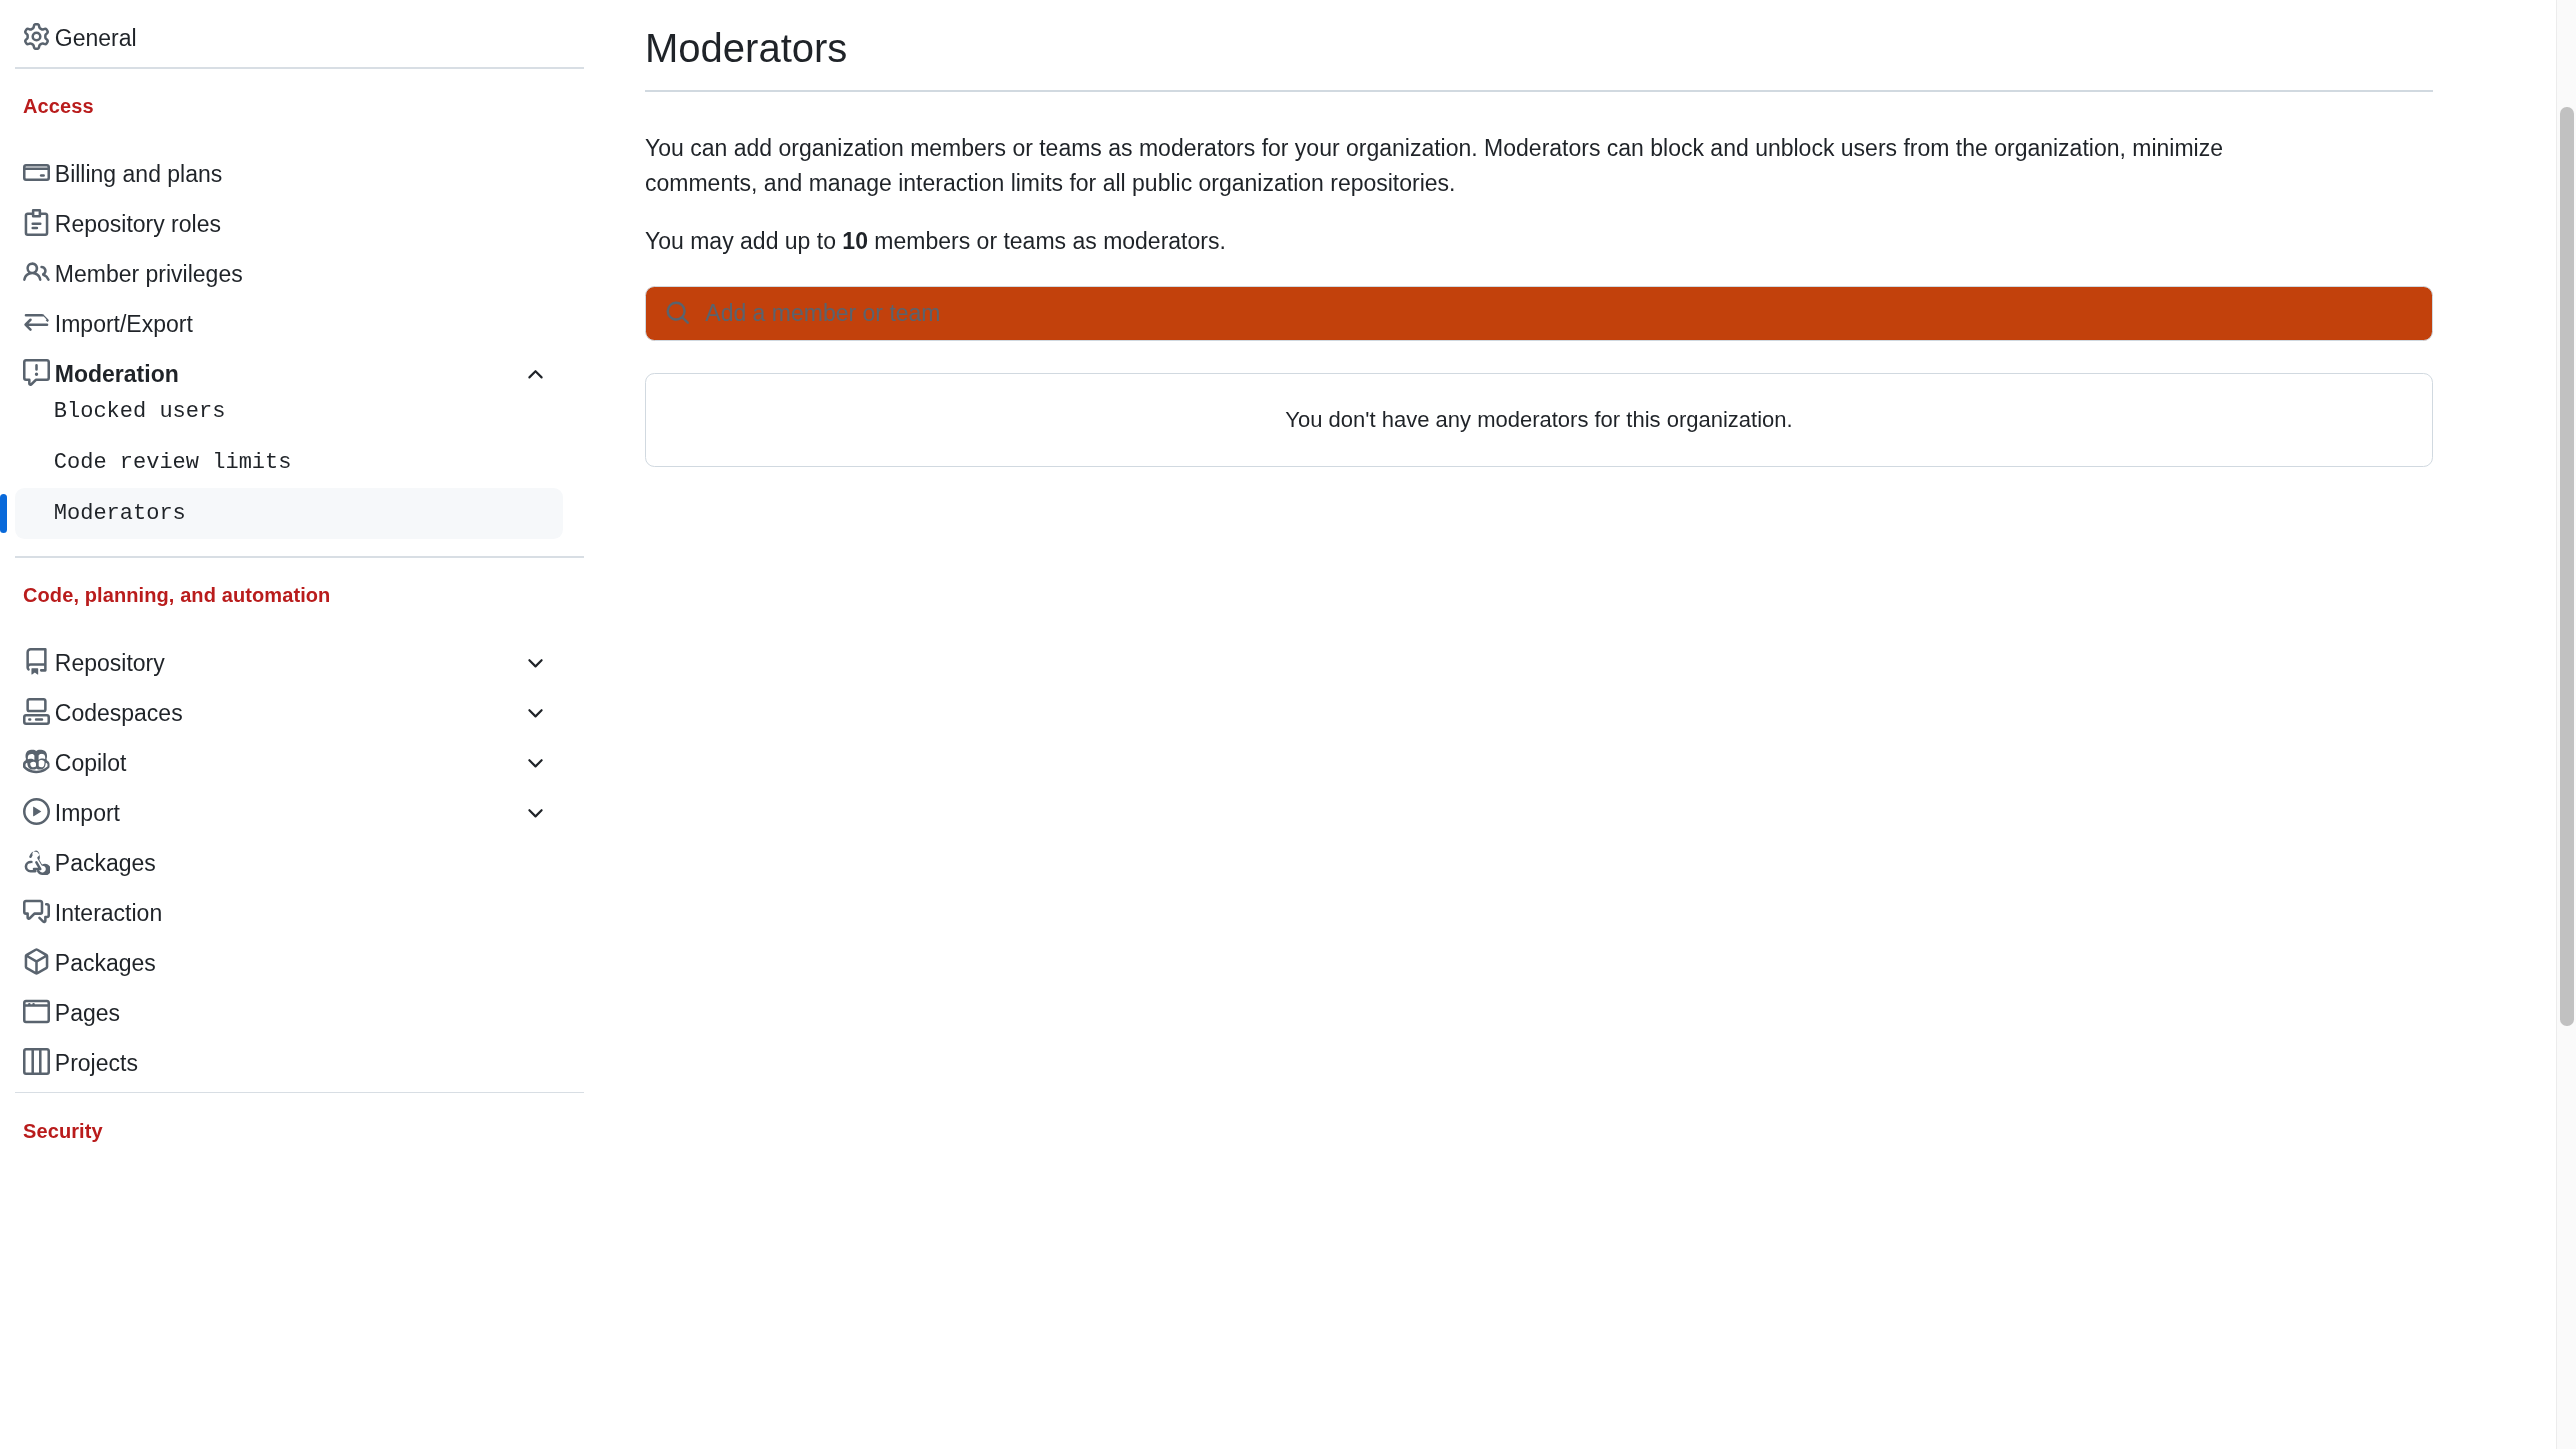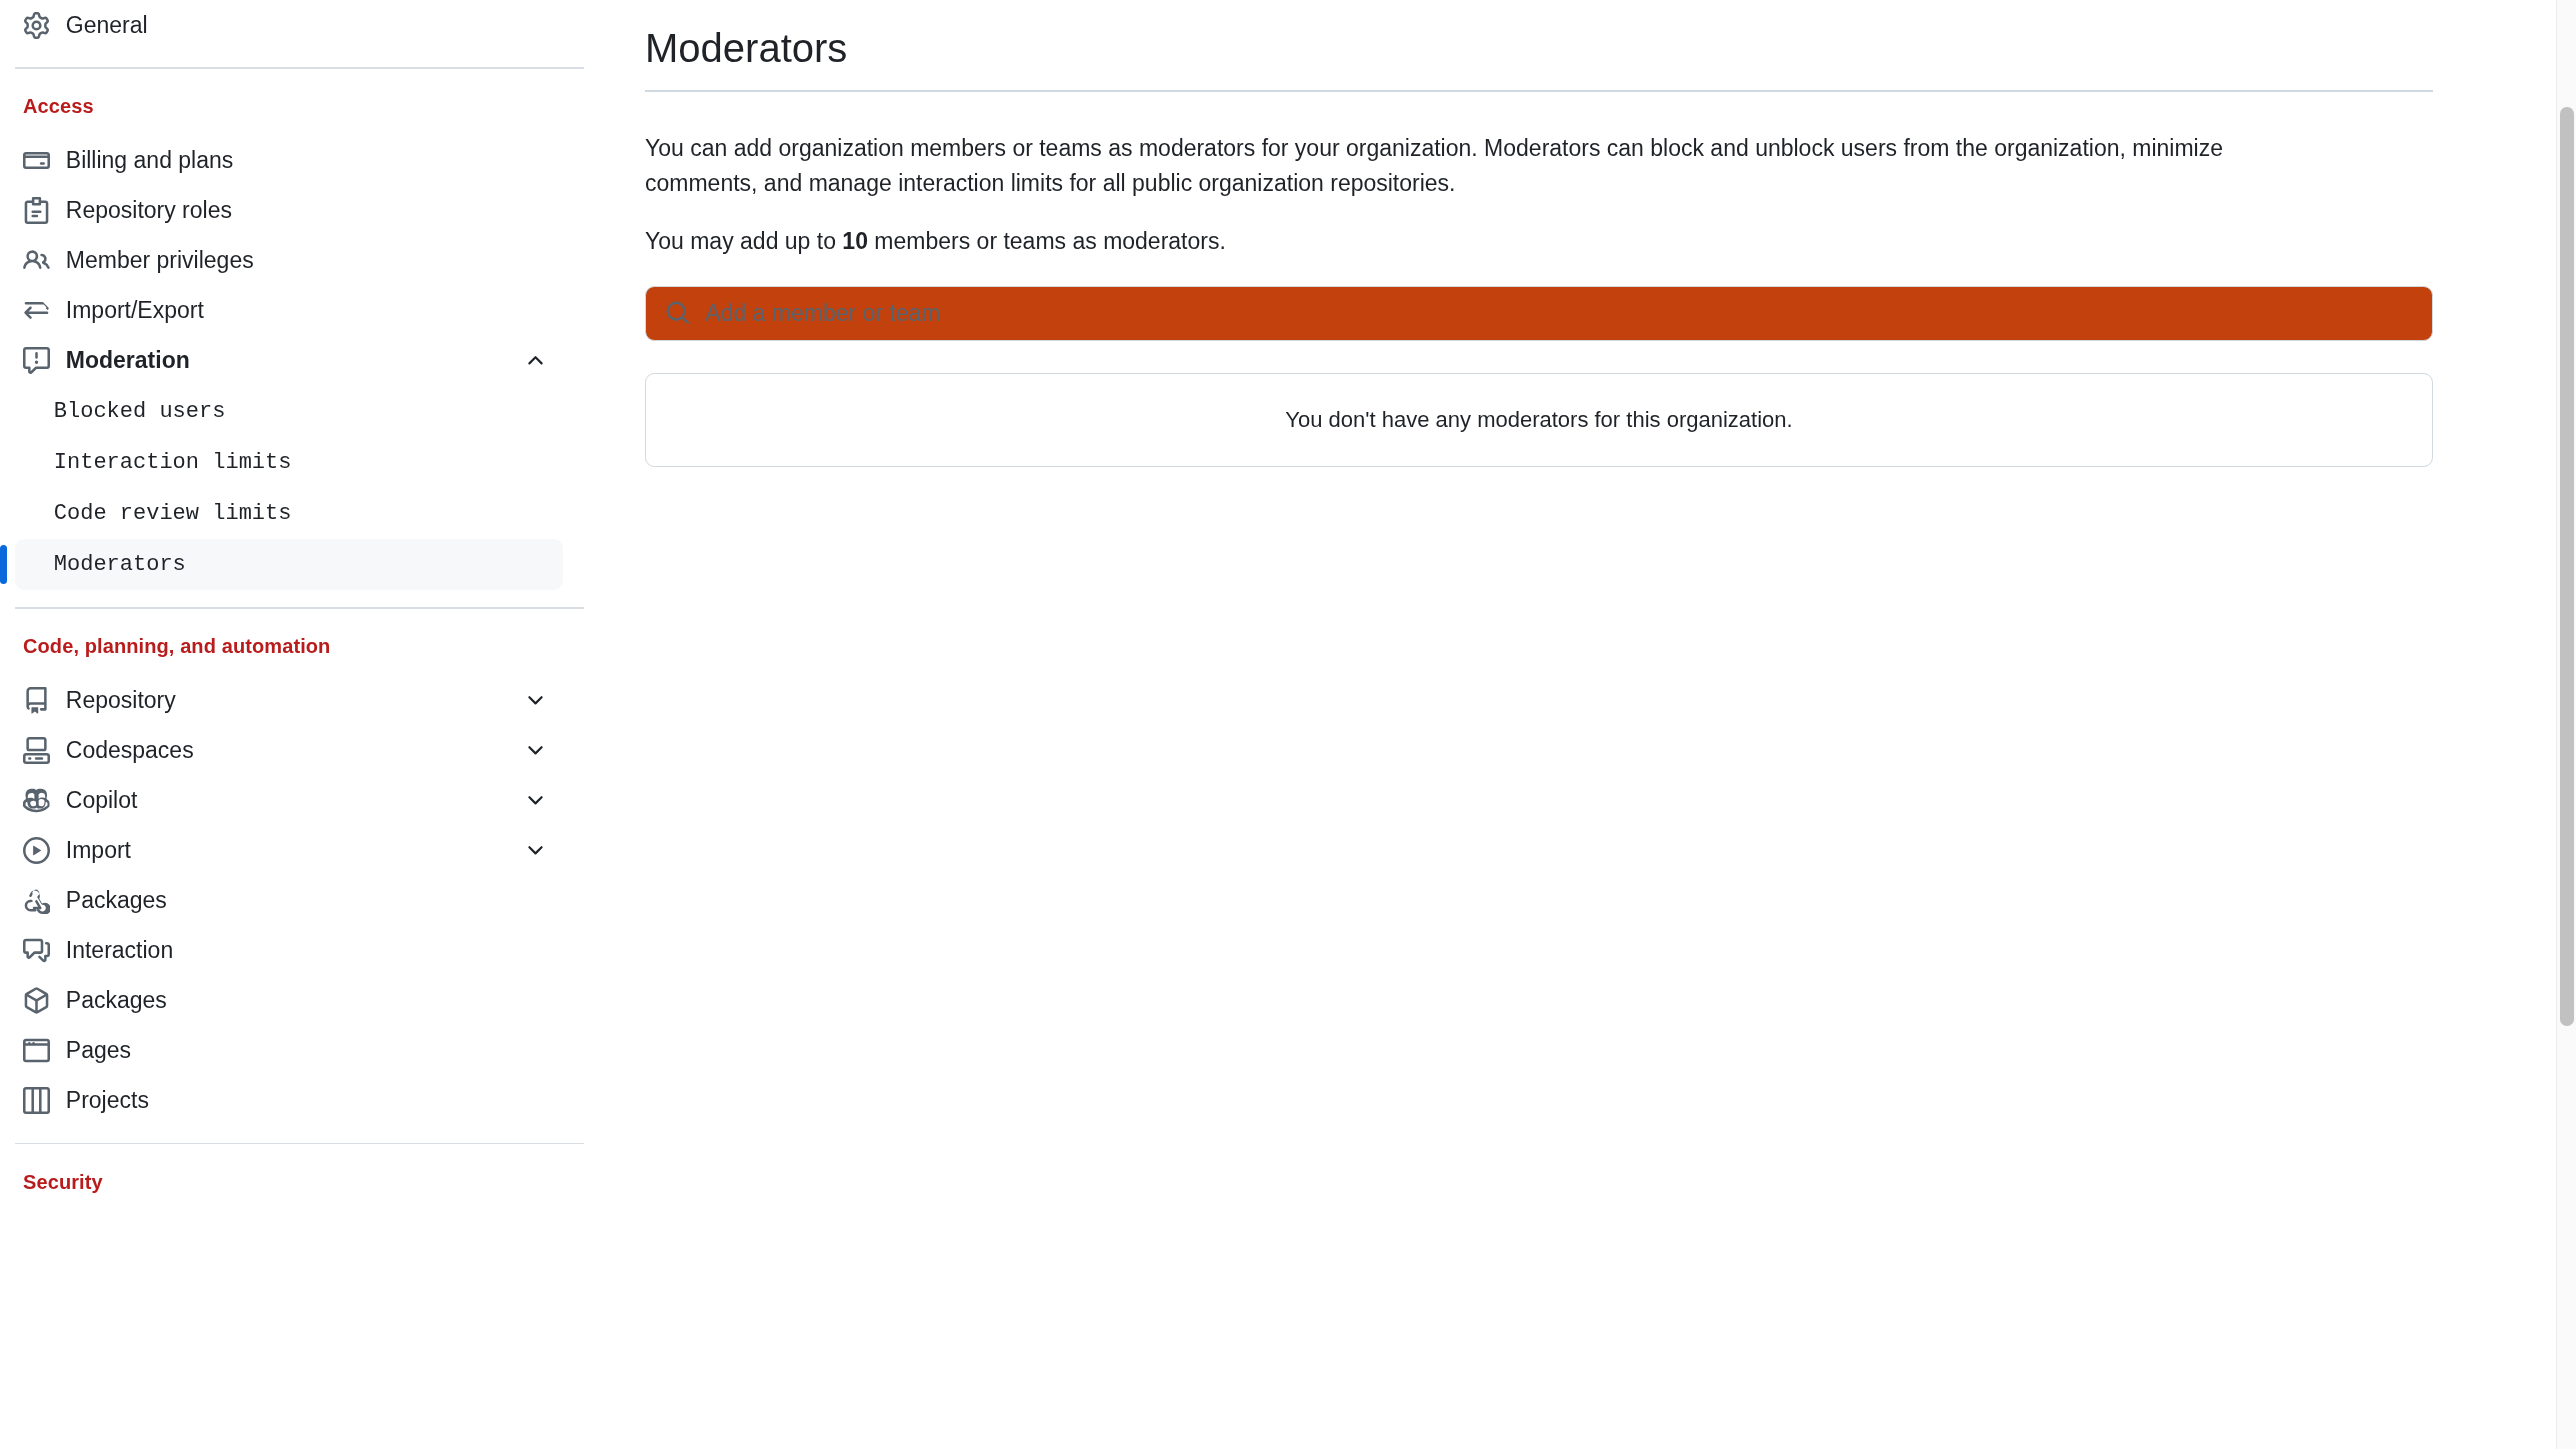--- a/index.html
+++ b/index.html
@@ -31,22 +31,22 @@
     padding: 0 0 0 0;
     position: relative;
     background: #ffffff;
   }
 
   .nav-list { list-style: none; margin: 0; padding: 0; }
 
   .nav-item {
     position: relative;
     display: flex;
-    align-items: center;
-    gap: 16px;
+    align-items: flex-end;
+    gap: 5px;
     height: 50px;
     margin: 0 34px 0 14.8px;
     padding: 0 16px 0 8px;
     border-radius: 9.4px;
     cursor: pointer;
     font-size: 23px;
     line-height: 1;
     color: #1f2328;
   }
 
@@ -299,23 +299,20 @@
             </svg>
         </span>
       </li>
     </ul>
 
     <ul class="sub-list">
       <li class="sub-item">
         <span>Blocked users</span>
       </li>
       <li class="sub-item">
-        <span>Interaction limits</span>
-      </li>
-      <li class="sub-item">
         <span>Code review limits</span>
       </li>
       <li class="sub-item selected">
         <span>Moderators</span>
       </li>
     </ul>
 
     <hr class="divider">
 
     <div class="section-title">Code, planning, and automation</div>

